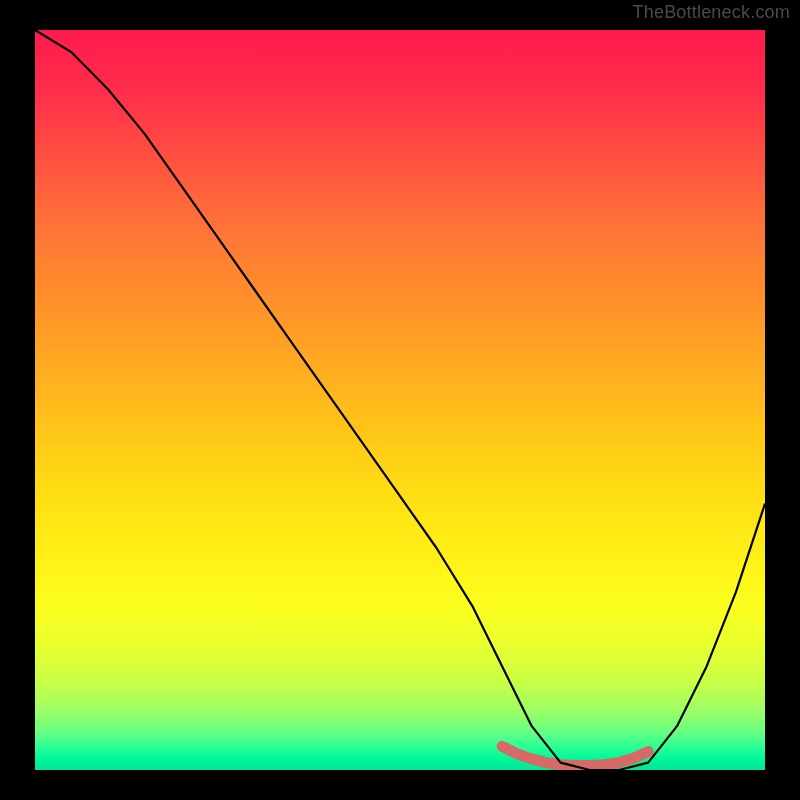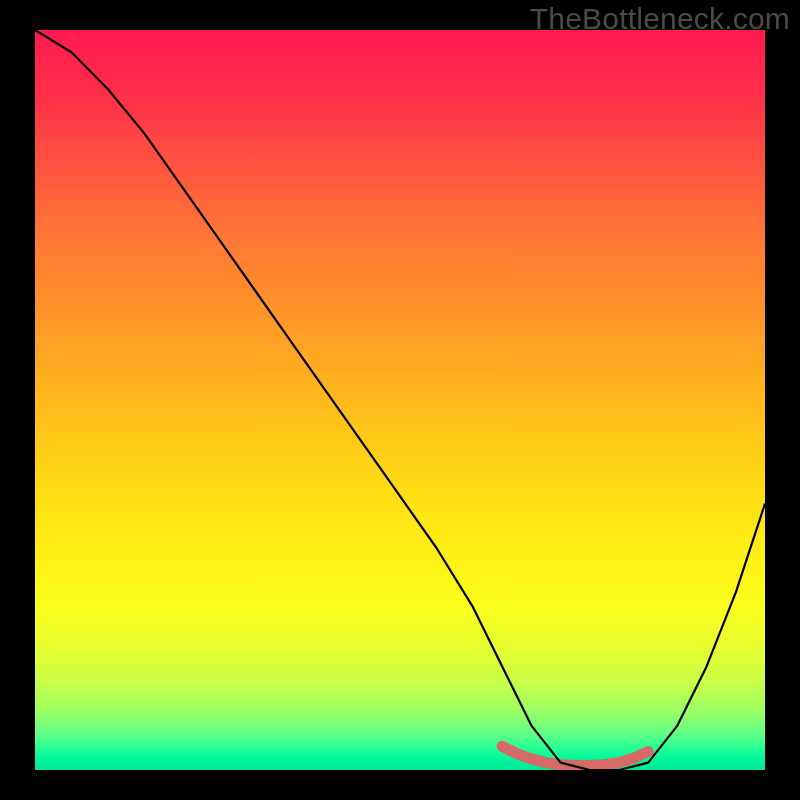--- a/index.html
+++ b/index.html
@@ -15,21 +15,21 @@
     position: relative;
     width: 800px;
     height: 800px;
     background: #000;
   }
   .watermark {
     position: absolute;
     top: 2px;
     right: 10px;
     color: #4a4a4a;
-    font-size: 30px;
+    font-size: 18px;
     font-weight: 500;
     letter-spacing: 0.2px;
     z-index: 10;
   }
   .plot-area {
     position: absolute;
     left: 35px;
     top: 30px;
     width: 730px;
     height: 740px;

